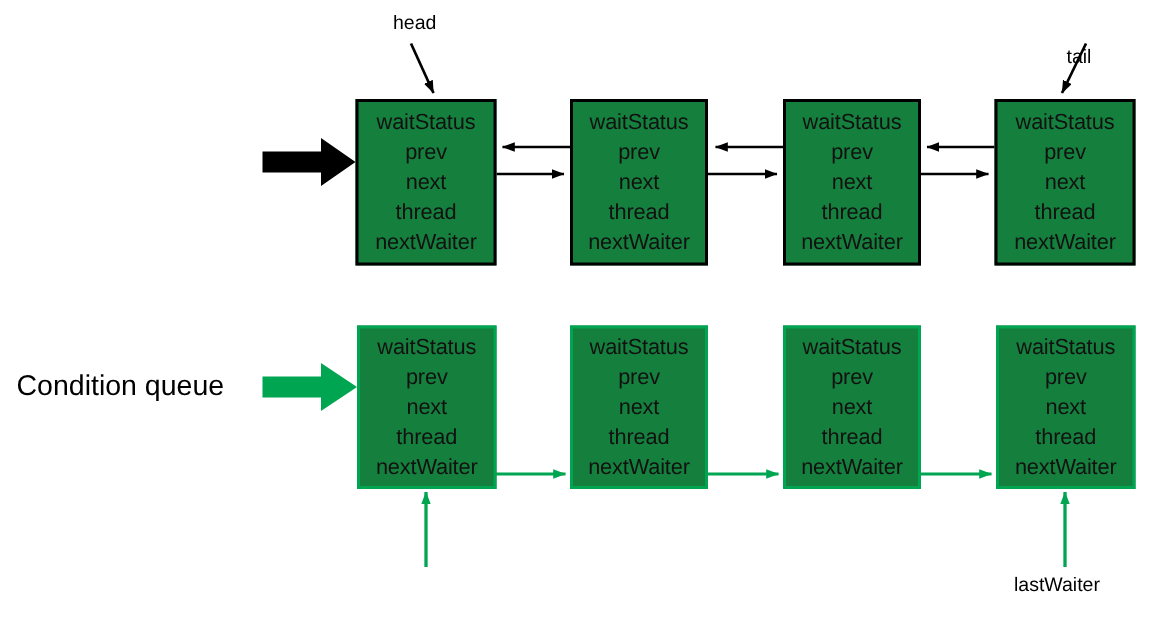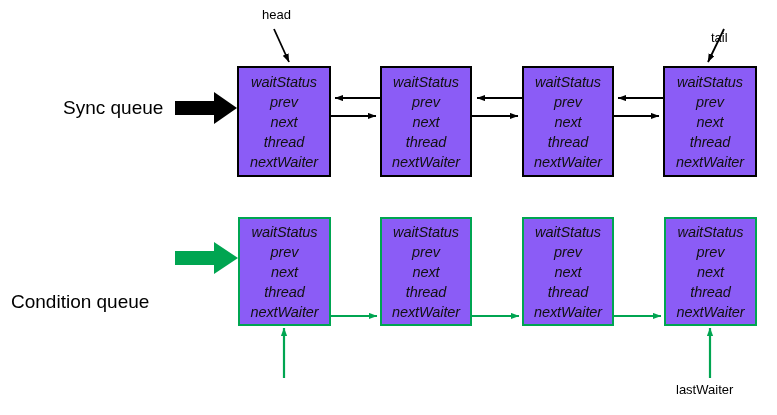--- a/index.html
+++ b/index.html
@@ -21,30 +21,29 @@
     position: absolute;
     left: 0;
     top: 0;
     width: 777px;
     height: 415px;
     pointer-events: none;
   }
   .node-box {
     position: absolute;
     box-sizing: border-box;
-    background: #8b5cf6;
+    background: #15803d;
     display: flex;
     flex-direction: column;
     align-items: center;
     justify-content: center;
     font-size: 14.5px;
     line-height: 20px;
     color: #111111;
     letter-spacing: -0.1px;
-    font-style: italic;
   }
   .node-box.sync {
     border: 2px solid #000000;
   }
   .node-box.cond {
     border: 2.5px solid #00a551;
   }
   .node-field {
     white-space: nowrap;
   }
@@ -121,23 +120,22 @@
 
     <g>
       <line x1="284" y1="378" x2="284" y2="328" stroke="#00a551" stroke-width="2.2" marker-end="url(#ah-green)"></line>
     </g>
 
     <g>
       <line x1="710" y1="378" x2="710" y2="328" stroke="#00a551" stroke-width="2.2" marker-end="url(#ah-green)"></line>
     </g>
   </svg>
 
-  <div class="side-label" style="left:63px; top:97px;">Sync queue</div>
-
-  <div class="side-label" style="left:11px; top:247px;margin-top:44px;">Condition queue</div>
+
+  <div class="side-label" style="left:11px; top:247px;">Condition queue</div>
 
   <div class="anno-label" style="left:262px; top:4px;">head</div>
 
   <div class="anno-label" style="left:711px; top:4px;margin-top:23px;">tail</div>
 
 
   <div class="anno-label" style="left:676px; top:379px;">lastWaiter</div>
 
   <div class="node-box sync" style="left:237px; top:66px; width:94px; height:111px;">
     <div class="node-field">waitStatus</div>

